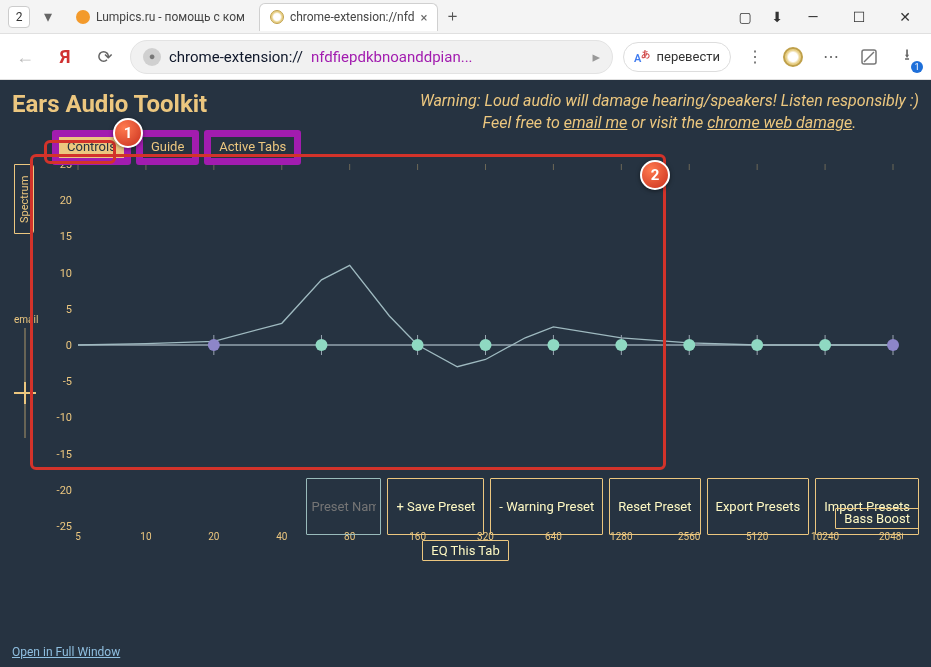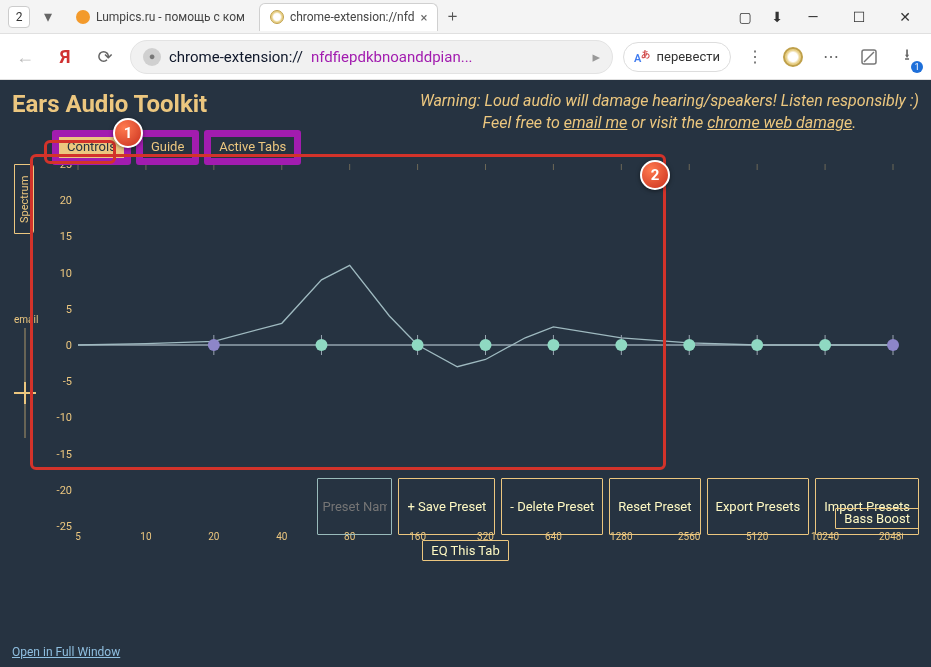--- a/index.html
+++ b/index.html
@@ -218,21 +218,21 @@
         <line class="node-stem" x1="777.0833333333333" x2="777.0833333333333" y1="179" y2="199"></line>
         <circle class="node " cx="777.0833333333333" cy="189" r="6"></circle>
         <line class="node-stem" x1="845" x2="845" y1="179" y2="199"></line>
         <circle class="node purple" cx="845" cy="189" r="6"></circle>
       </svg>
   </div>
 
   <div class="btn-row" style="top:398px;">
     <input class="preset-input" placeholder="Preset Nam" style="">
     <button class="btn">+ Save Preset</button>
-    <button class="btn">- Delete Preset</button>
+    <button class="btn">- Warning Preset</button>
     <button class="btn">Reset Preset</button>
     <button class="btn">Export Presets</button>
     <button class="btn">Import Presets</button>
   </div>
   <div class="btn-row" style="top:428px;">
     <button class="btn">Bass Boost</button>
   </div>
   <div class="eq-row" style="top:460px;">
     <button class="btn">EQ This Tab</button>
   </div>

